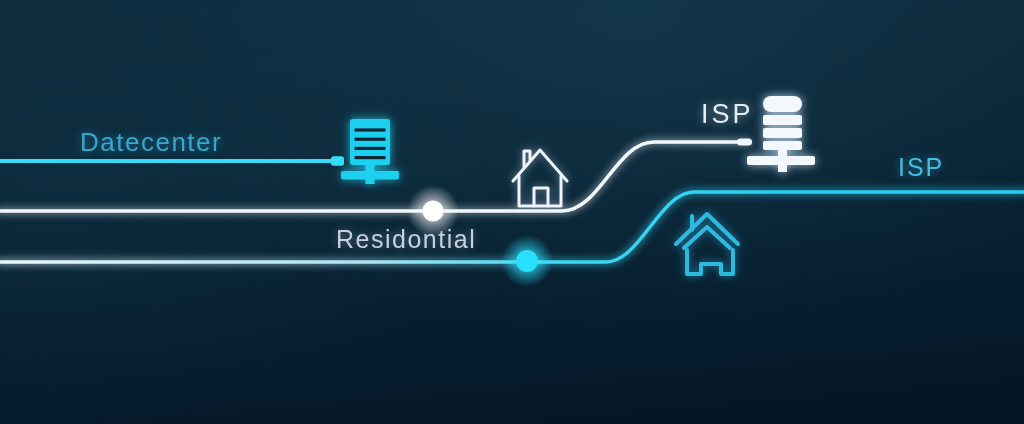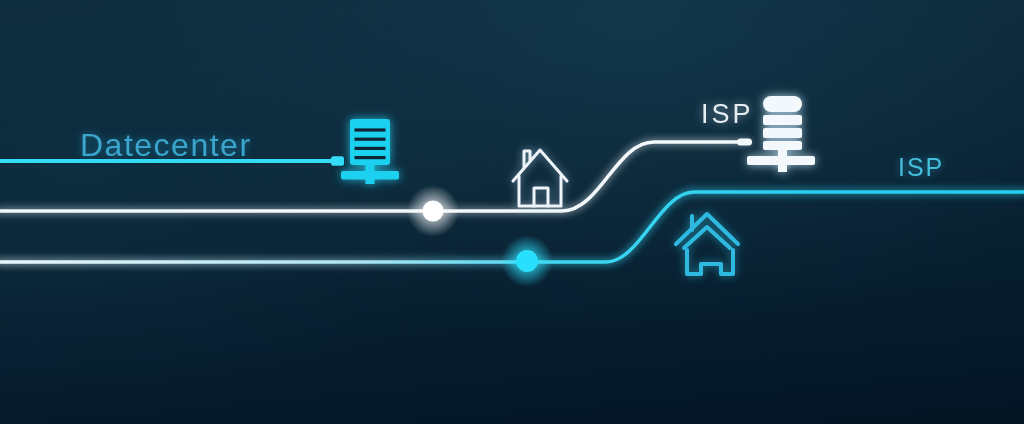--- a/index.html
+++ b/index.html
@@ -15,21 +15,21 @@
   }
   svg{position:absolute;left:0;top:0;}
   .label{
     position:absolute;
     letter-spacing:1.5px;
     user-select:none;
     white-space:nowrap;
   }
   .lbl-datacenter{
     left:80px;top:127px;
-    font-size:32px;
+    font-size:26px;
     color:#3ba6cd;
     text-shadow:0 0 9px rgba(43,170,210,0.55);
     text-align:center;
   }
   .lbl-residential{
     left:336px;top:225px;
     font-size:25px;
     color:#c6d1de;
     text-shadow:0 0 9px rgba(180,205,225,0.45);
   }
@@ -145,17 +145,18 @@
     </g>
 
     <g>
       <circle cx="527" cy="261" r="26" fill="url(#gCyanHalo)"></circle>
       <circle cx="527" cy="261" r="11" fill="#29e0fc"></circle>
     </g>
   </svg>
 
   <div class="label lbl-datacenter">Datecenter</div>
 
+  <div class="label lbl-residential">Residontial</div>
 
   <div class="label lbl-isp-top">ISP</div>
 
   <div class="label lbl-isp-right">ISP</div>
 </div>
 
 </body></html>

